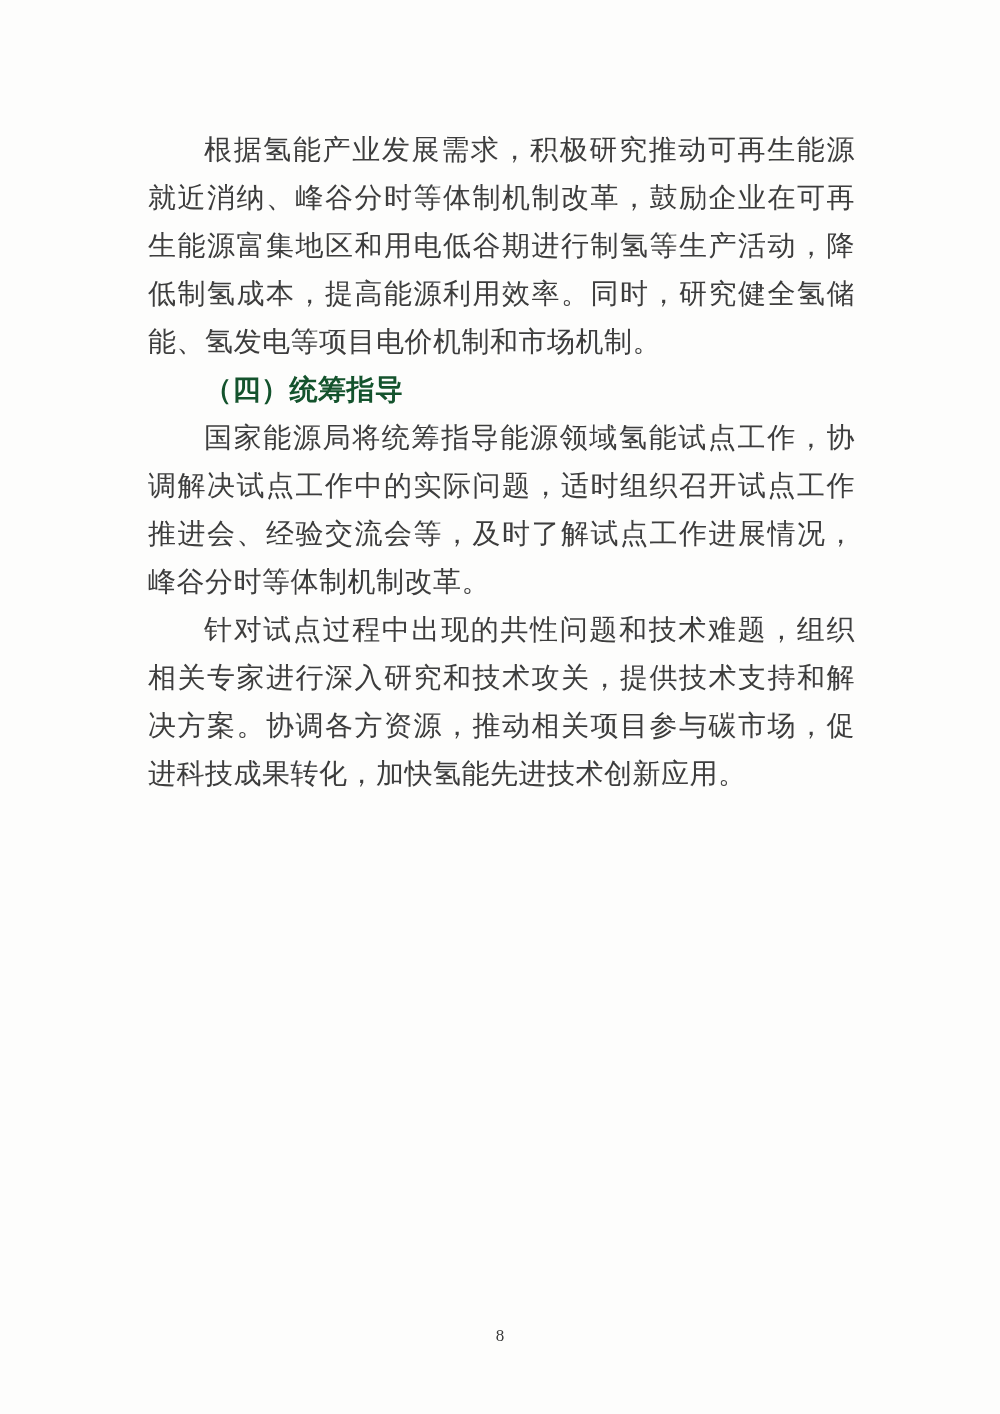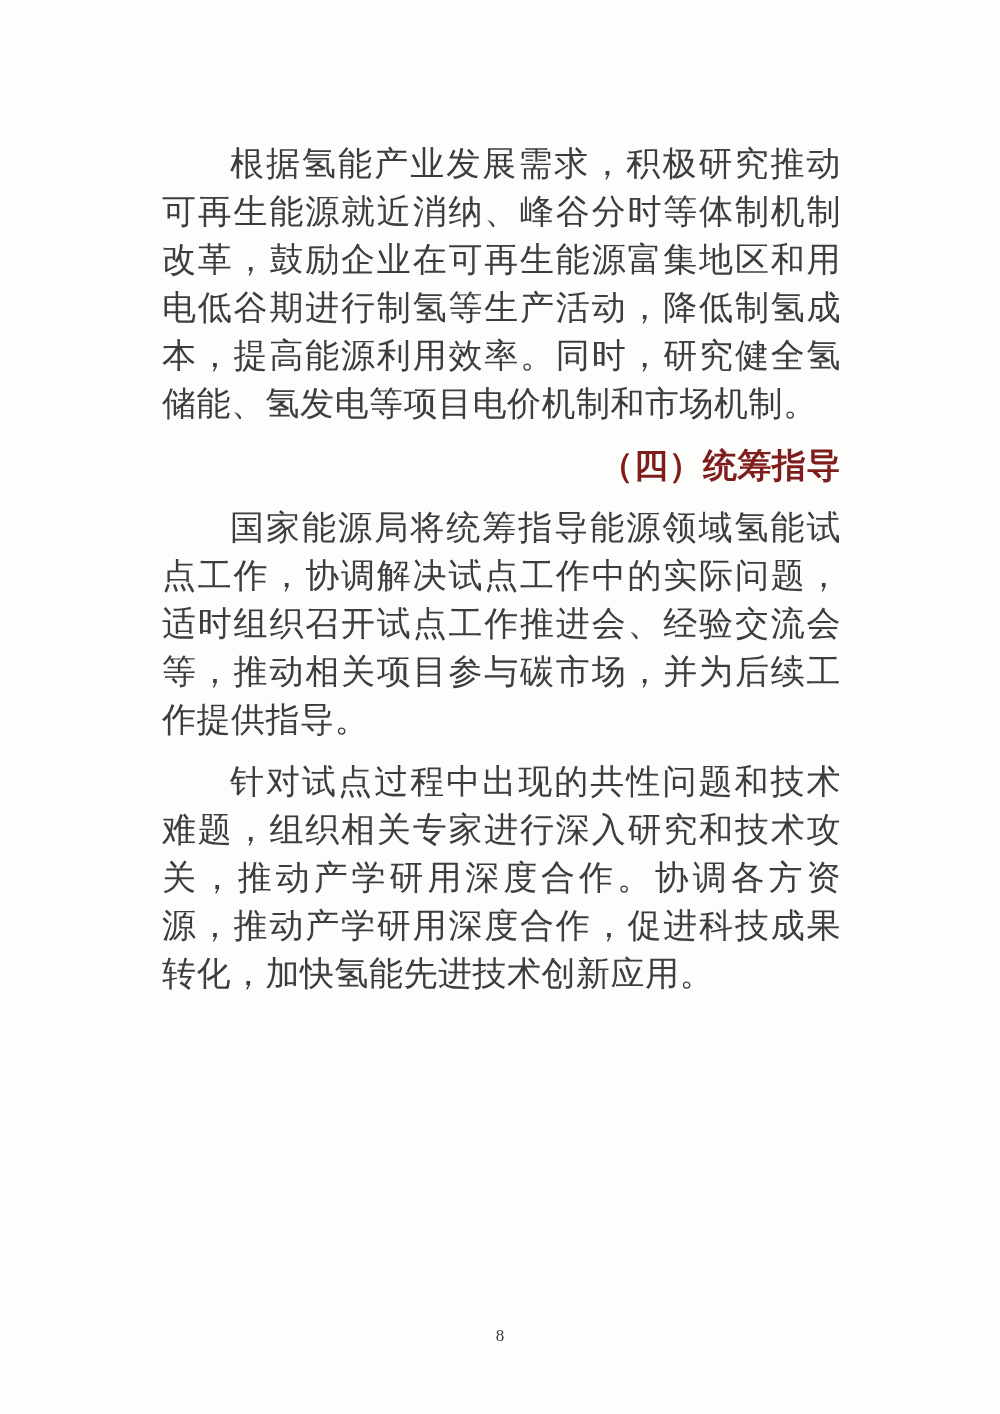--- a/index.html
+++ b/index.html
@@ -23,52 +23,52 @@
     background: #fdfdfc;
   }
   .content {
     position: absolute;
     left: 148px;
     top: 126px;
     width: 707px;
   }
   .content p,
   .content h3 {
-    margin: 14px;
+    margin: 0;
     padding: 0;
-    font-size: 34px;
+    font-size: 28px;
     line-height: 48px;
     letter-spacing: 0.5px;
     color: #3d3d3d;
     text-align: justify;
     text-justify: inter-ideograph;
     text-indent: 2em;
     font-weight: normal;
-    font-family: Liberation Serif, serif;
+    font-family: Liberation Sans, sans-serif;
   }
   .content h3.heading {
     font-weight: bold;
-    color: #7f1d1d;
-    text-align: right;
+    color: #14532d;
+    text-align: left;
   }
   .page-number {
     position: absolute;
     left: 0;
     top: 1326px;
     width: 1000px;
     text-align: center;
     font-size: 17px;
     color: #3a3a3a;
     font-family: "Liberation Serif", "DejaVu Serif", serif;
   }
 </style>
 </head>
 <body>
 
 <div class="page">
   <div class="content">
     <p>根据氢能产业发展需求，积极研究推动可再生能源就近消纳、峰谷分时等体制机制改革，鼓励企业在可再生能源富集地区和用电低谷期进行制氢等生产活动，降低制氢成本，提高能源利用效率。同时，研究健全氢储能、氢发电等项目电价机制和市场机制。</p>
     <h3 class="heading">（四）统筹指导</h3>
-    <p>国家能源局将统筹指导能源领域氢能试点工作，协调解决试点工作中的实际问题，适时组织召开试点工作推进会、经验交流会等，推动相关项目参与碳市场，并为后续工作提供指导。</p>
-    <p>针对试点过程中出现的共性问题和技术难题，组织相关专家进行深入研究和技术攻关，推动产学研用深度合作。协调各方资源，推动产学研用深度合作，促进科技成果转化，加快氢能先进技术创新应用。</p>
+    <p>国家能源局将统筹指导能源领域氢能试点工作，协调解决试点工作中的实际问题，适时组织召开试点工作推进会、经验交流会等，及时了解试点工作进展情况，峰谷分时等体制机制改革。</p>
+    <p>针对试点过程中出现的共性问题和技术难题，组织相关专家进行深入研究和技术攻关，提供技术支持和解决方案。协调各方资源，推动相关项目参与碳市场，促进科技成果转化，加快氢能先进技术创新应用。</p>
   </div>
   <div class="page-number">8</div>
 </div>
 
 </body></html>

